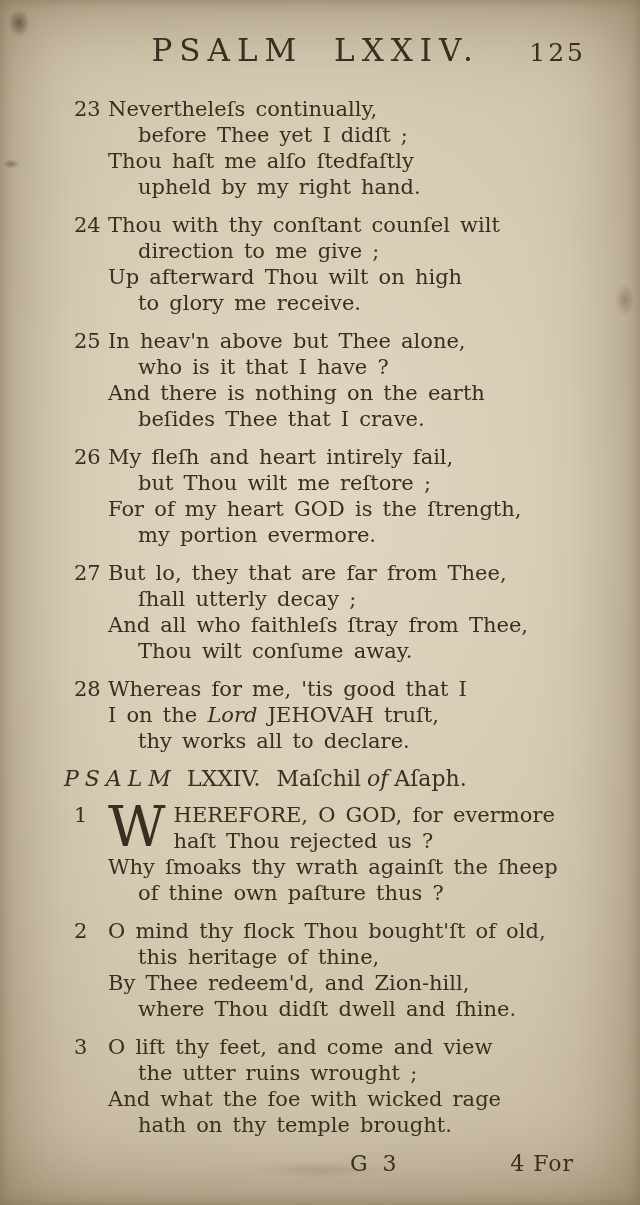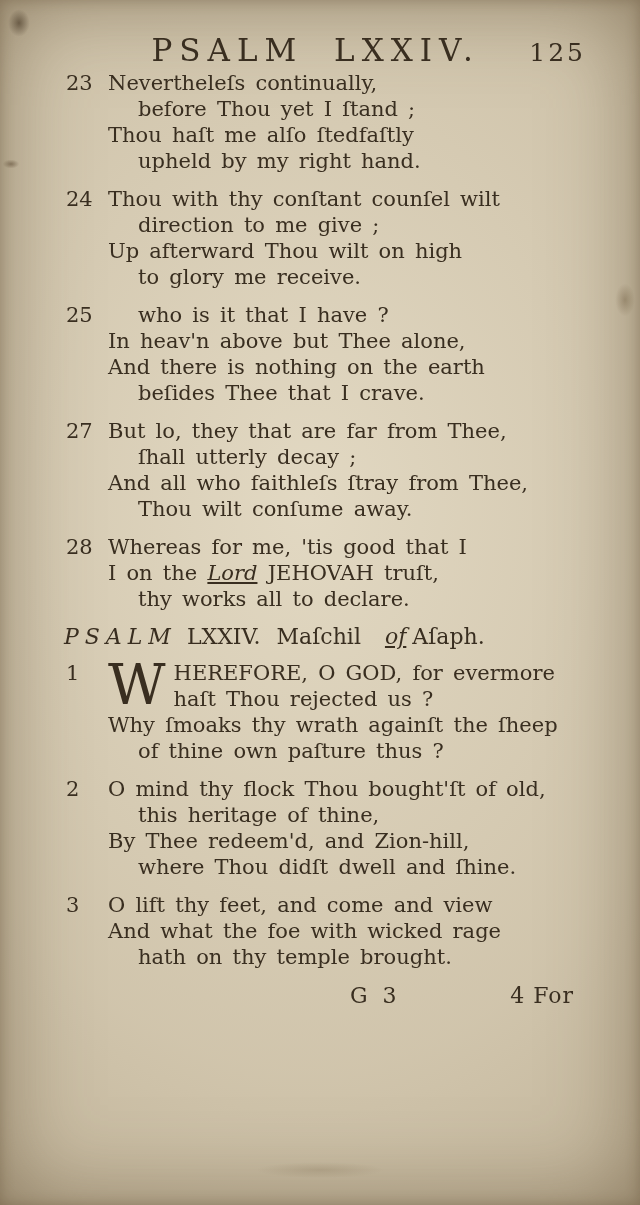--- a/index.html
+++ b/index.html
@@ -28,21 +28,21 @@
   .stain.s2 { left: 0px; top: 158px; width: 22px; height: 12px;
     background: radial-gradient(closest-side, rgba(70,50,28,0.45), rgba(70,50,28,0) 75%); }
   .stain.s3 { right: 2px; top: 278px; width: 26px; height: 44px;
     background: radial-gradient(closest-side, rgba(90,70,40,0.35), rgba(90,70,40,0) 75%); }
   .stain.s4 { left: 240px; top: 1160px; width: 160px; height: 20px;
     background: radial-gradient(closest-side, rgba(100,82,52,0.18), rgba(100,82,52,0) 80%); }
 
   .page-header {
     display: flex;
     align-items: baseline;
-    margin-bottom: 2px;
+    margin-bottom: 28px;
   }
   .running-title {
     flex: 1;
     text-align: center;
     font-size: 31px;
     letter-spacing: 7px;
     word-spacing: 14px;
     padding-left: 40px;
   }
   .page-number {
@@ -56,38 +56,38 @@
     line-height: 26px;
     word-spacing: 3.5px;
   }
   .verse {
     position: relative;
     padding-left: 46px;
     margin: 0 0 12px 0;
   }
   .verse-num {
     position: absolute;
-    left: 4px;
+    left: 12px;
     top: 0;
   }
   .line.short { padding-left: 30px; }
-  .italic { font-style: italic; text-decoration: underline; }
+  .italic { font-style: italic; }
 
   .psalm-heading {
     font-size: 22px;
     margin: 2px 0 10px 2px;
     white-space: nowrap;
   }
   .psalm-heading .spaced {
     font-style: italic;
     letter-spacing: 6px;
     margin-right: 10px;
   }
   .psalm-heading .h-num { margin-right: 16px; }
-  .psalm-heading .h-maschil { margin-right: 24px; }
+  .psalm-heading .h-maschil { margin-right: 6px; }
   .psalm-heading .h-of { margin-right: 6px; margin-top: 16px; }
 
   .dropcap {
     float: left;
     font-size: 56px;
     line-height: 46px;
     height: 48px;
     margin: 2px 8px 0 0;
   }
 
@@ -112,41 +112,48 @@
   <header class="page-header">
     <div class="running-title">PSALM LXXIV.</div>
     <div class="page-number">125</div>
   </header>
 
   <main class="text-block">
 
     <div class="verse">
       <span class="verse-num">23</span>
       <div class="line long">Nevertheleſs continually,</div>
-      <div class="line short">before Thou yet I ſtand ;</div>
+      <div class="line short">before Thee yet I didſt ;</div>
       <div class="line long">Thou haſt me alſo ſtedfaſtly</div>
       <div class="line short">upheld by my right hand.</div>
     </div>
 
     <div class="verse">
       <span class="verse-num">24</span>
       <div class="line long">Thou with thy conſtant counſel wilt</div>
       <div class="line short">direction to me give ;</div>
       <div class="line long">Up afterward Thou wilt on high</div>
       <div class="line short">to glory me receive.</div>
     </div>
 
     <div class="verse">
       <span class="verse-num">25</span>
+      <div class="line long">In heav'n above but Thee alone,</div>
       <div class="line short">who is it that I have ?</div>
-      <div class="line long">In heav'n above but Thee alone,</div>
       <div class="line long">And there is nothing on the earth</div>
       <div class="line short">beſides Thee that I crave.</div>
     </div>
 
+    <div class="verse">
+      <span class="verse-num">26</span>
+      <div class="line long">My fleſh and heart intirely fail,</div>
+      <div class="line short">but Thou wilt me reſtore ;</div>
+      <div class="line long">For of my heart GOD is the ſtrength,</div>
+      <div class="line short">my portion evermore.</div>
+    </div>
 
     <div class="verse">
       <span class="verse-num">27</span>
       <div class="line long">But lo, they that are far from Thee,</div>
       <div class="line short">ſhall utterly decay ;</div>
       <div class="line long">And all who faithleſs ſtray from Thee,</div>
       <div class="line short">Thou wilt conſume away.</div>
     </div>
 
     <div class="verse">
@@ -173,20 +180,21 @@
       <span class="verse-num">2</span>
       <div class="line long">O mind thy flock Thou bought'ſt of old,</div>
       <div class="line short">this heritage of thine,</div>
       <div class="line long">By Thee redeem'd, and Zion-hill,</div>
       <div class="line short">where Thou didſt dwell and ſhine.</div>
     </div>
 
     <div class="verse">
       <span class="verse-num">3</span>
       <div class="line long">O lift thy feet, and come and view</div>
+      <div class="line short">the utter ruins wrought ;</div>
       <div class="line long">And what the foe with wicked rage</div>
       <div class="line short">hath on thy temple brought.</div>
     </div>
 
   </main>
 
   <footer class="page-footer">
     <span class="signature">G 3</span>
     <span class="catchword">4 For</span>
   </footer>

